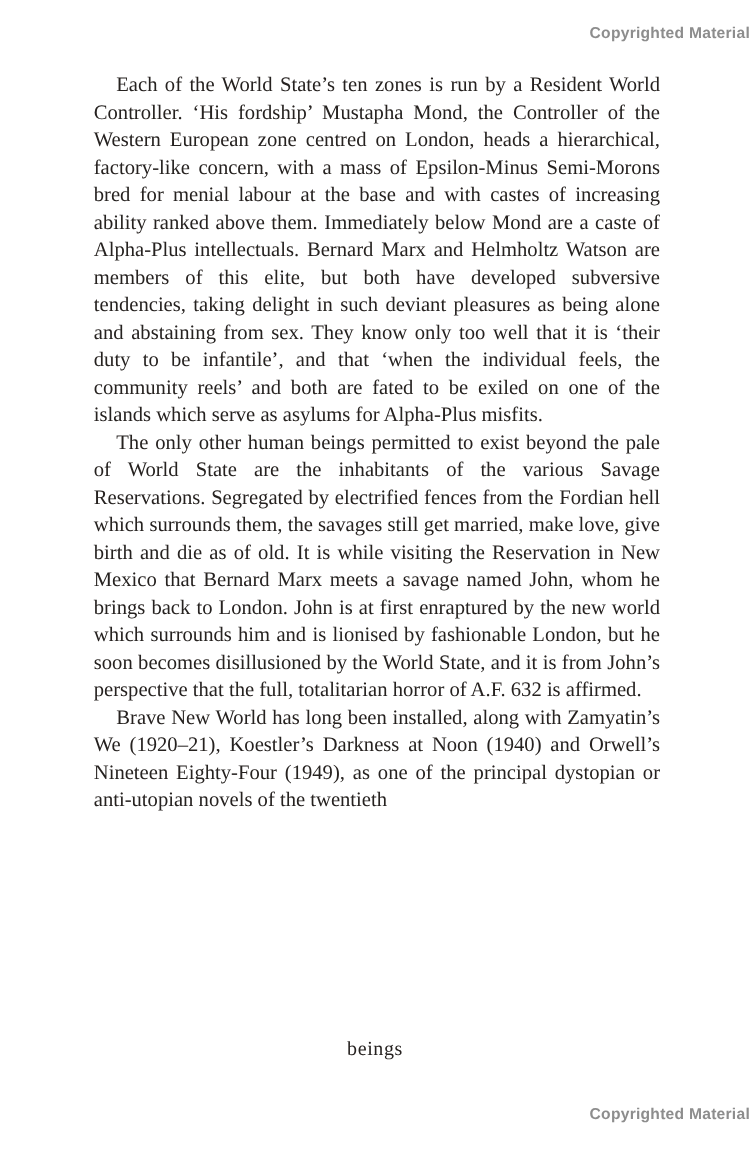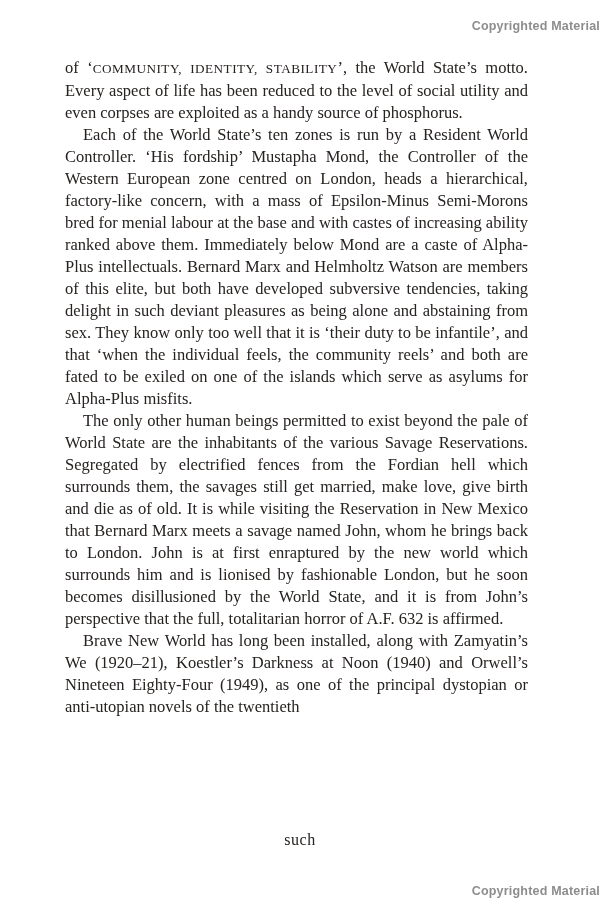--- a/index.html
+++ b/index.html
@@ -33,21 +33,21 @@
     top: 57px;
     width: 463px;
     font-size: 16.5px;
     line-height: 22px;
     text-align: justify;
   }
   .para {
     margin: 0;
     padding: 0;
   }
-  .para.indent { text-indent: 18px; }
+  .para.indent { text-indent: 18px; margin-left: 10px; }
   .smallcaps {
     font-size: 0.8em;
     letter-spacing: 0.5px;
   }
   .italic { }
   .page-number {
     position: absolute;
     left: 0;
     top: 831px;
     width: 100%;
@@ -56,22 +56,21 @@
     letter-spacing: 0.5px;
   }
 </style>
 </head>
 <body>
 
 <div class="page" style="background: rgb(255, 255, 255);">
   <div class="watermark top" style="color: rgb(141, 141, 141);">Copyrighted Material</div>
 
   <div class="body-text" style="color: rgb(38, 34, 32);">
-      <p class="para"><span>of ‘</span><span class="smallcaps">COMMUNITY, IDENTITY, STABILITY</span><span>’, the World State’s motto. Every aspect of life has been reduced to the level of social utility and even corpses are exploited as a handy source of phosphorus.</span></p>
       <p class="para indent"><span>Each of the World State’s ten zones is run by a Resident World Controller. ‘His fordship’ Mustapha Mond, the Controller of the Western European zone centred on London, heads a hierarchical, factory-like concern, with a mass of Epsilon-Minus Semi-Morons bred for menial labour at the base and with castes of increasing ability ranked above them. Immediately below Mond are a caste of Alpha-Plus intellectuals. Bernard Marx and Helmholtz Watson are members of this elite, but both have developed subversive tendencies, taking delight in such deviant pleasures as being alone and abstaining from sex. They know only too well that it is ‘their duty to be infantile’, and that ‘when the individual feels, the community reels’ and both are fated to be exiled on one of the islands which serve as asylums for Alpha-Plus misfits.</span></p>
       <p class="para indent"><span>The only other human beings permitted to exist beyond the pale of World State are the inhabitants of the various Savage Reservations. Segregated by electrified fences from the Fordian hell which surrounds them, the savages still get married, make love, give birth and die as of old. It is while visiting the Reservation in New Mexico that Bernard Marx meets a savage named John, whom he brings back to London. John is at first enraptured by the new world which surrounds him and is lionised by fashionable London, but he soon becomes disillusioned by the World State, and it is from John’s perspective that the full, totalitarian horror of A.F. 632 is affirmed.</span></p>
       <p class="para indent"><span class="italic">Brave New World</span><span> has long been installed, along with Zamyatin’s </span><span class="italic">We</span><span> (1920–21), Koestler’s </span><span class="italic">Darkness at Noon</span><span> (1940) and Orwell’s </span><span class="italic">Nineteen Eighty-Four</span><span> (1949), as one of the principal dystopian or anti-utopian novels of the twentieth</span></p>
     </div>
 
-  <div class="page-number" style="color: rgb(38, 34, 32);">such</div>
+  <div class="page-number" style="color: rgb(38, 34, 32);">beings</div>
 
   <div class="watermark bottom" style="color: rgb(141, 141, 141);">Copyrighted Material</div>
 </div>
 
 </body></html>

